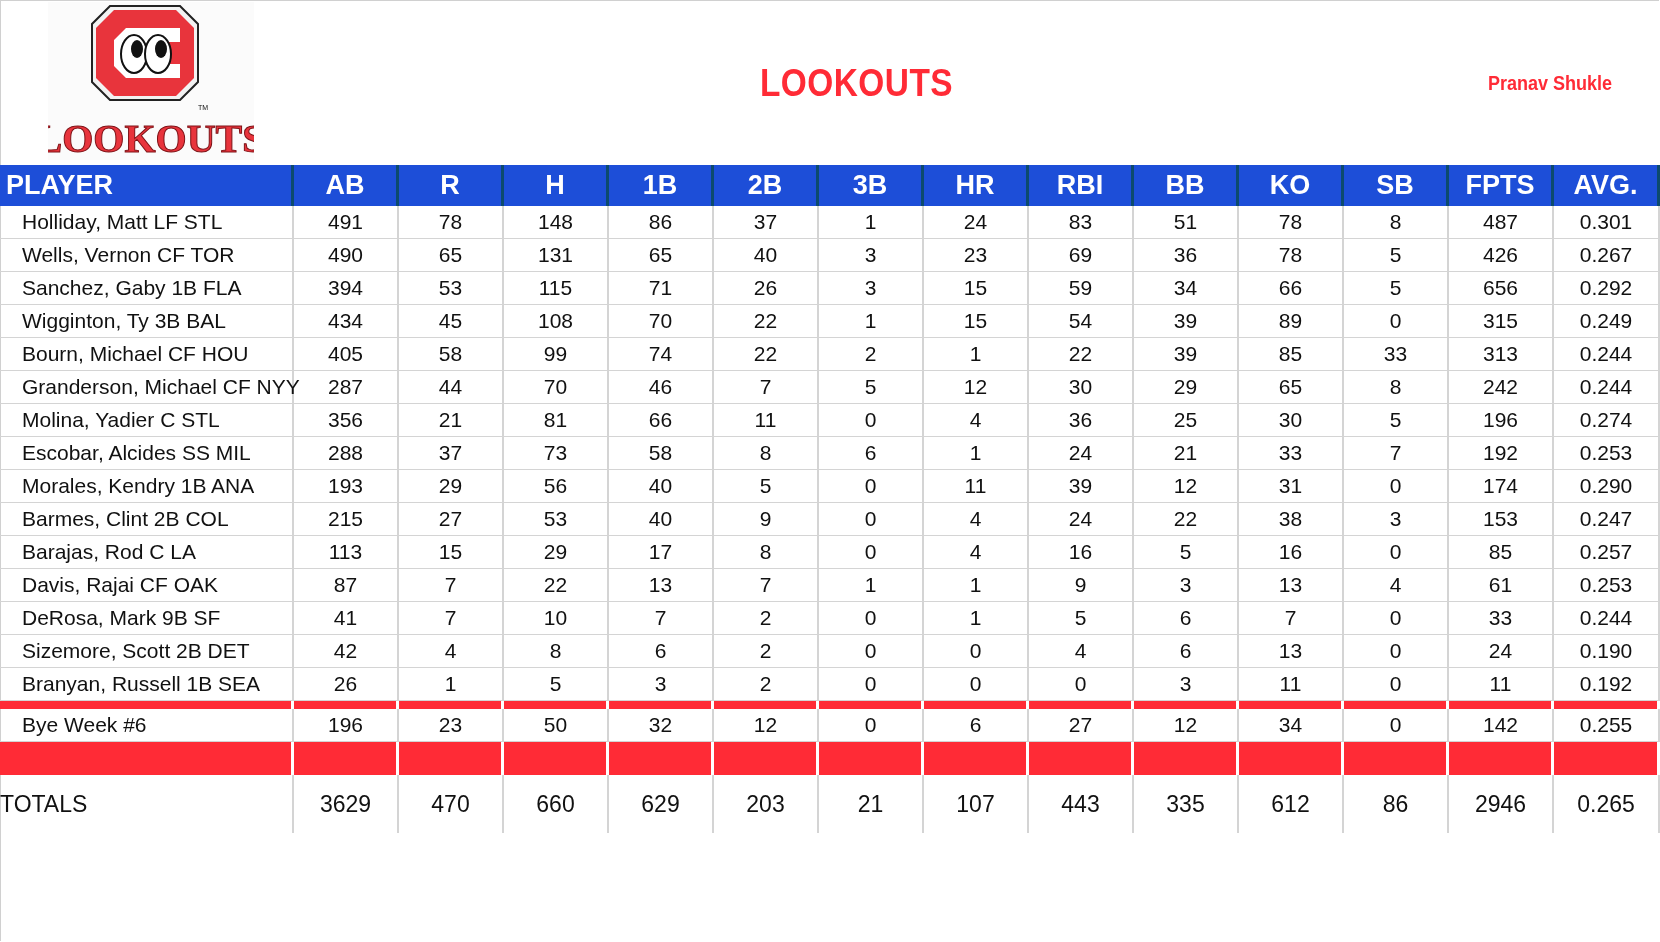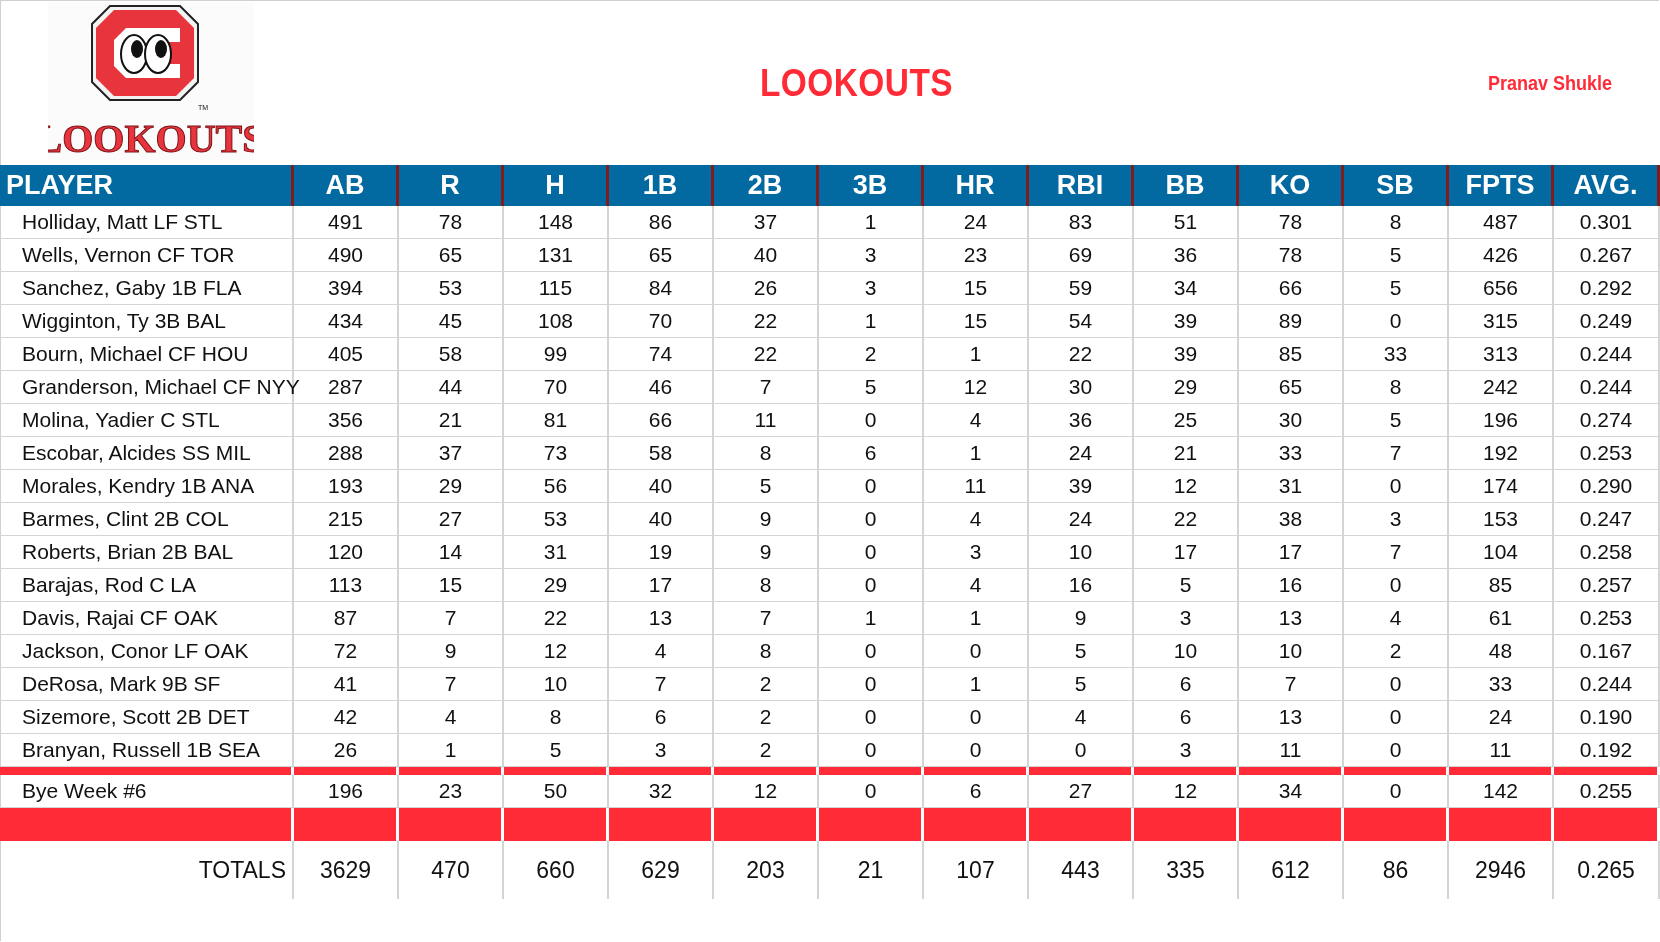--- a/index.html
+++ b/index.html
@@ -3,28 +3,28 @@
 <meta charset="utf-8">
 <style>
   html, body { margin:0; padding:0; background:#ffffff; }
   body { width:1660px; height:942px; position:relative; overflow:hidden; font-family:"Liberation Sans", sans-serif; color:#111; }
   .frame { position:absolute; left:0; top:0; width:1658px; height:940px; border-top:1px solid #d0d0d0; border-left:1px solid #d0d0d0; }
   .logo { position:absolute; left:48px; top:2px; width:206px; height:158px; background:#fbfbfb; }
   .logo svg { width:100%; height:100%; display:block; }
   .title { position:absolute; left:760px; top:62px; font-size:38px; font-weight:bold; color:#ff2b36; letter-spacing:0.5px; transform:scaleX(0.88); transform-origin:left center; }
   .owner { position:absolute; left:1488px; top:72px; font-size:20px; font-weight:bold; color:#ff2b36; transform:scaleX(0.9); transform-origin:left center; }
   table { position:absolute; left:0; top:165px; width:1660px; border-collapse:separate; border-spacing:0; table-layout:fixed; }
-  th { background:#0369a1; color:#fff; font-size:27px; font-weight:bold; height:41px; padding:0; border-right:3px solid #7f1d1d; text-align:center; }
+  th { background:#1d4ed8; color:#fff; font-size:27px; font-weight:bold; height:41px; padding:0; border-right:3px solid #0c4a6e; text-align:center; }
   th.player-h { text-align:left; padding-left:6px; }
   td { font-size:21px; height:32px; padding:0; text-align:center; border-right:2px solid #d4d4d4; border-bottom:1px solid #d4d4d4; }
   td.player { text-align:left; padding-left:22px; white-space:nowrap; }
   tr.sep td { background:#ff2b36; height:8px; border-right:3px solid #fff; border-bottom:none; }
   tr.bigsep td { background:#ff2b36; height:33px; border-right:3px solid #fff; border-bottom:none; }
   tr.totals td { font-size:23px; height:58px; border-bottom:none; }
-  tr.totals td.label { text-align:right; padding-right:6px; }
+  tr.totals td.label { text-align:left; padding-right:6px; }
   .bold { font-weight:normal; }
   col.c-player { width:294px; }
   col.c-stat { width:105px; }
   col.c-avg { width:106px; }
 </style>
 </head>
 <body>
 
 <div class="frame"></div>
 
@@ -111,21 +111,21 @@
         <td>78</td>
         <td>5</td>
         <td>426</td>
         <td>0.267</td>
       </tr>
       <tr>
         <td class="player">Sanchez, Gaby 1B FLA</td>
         <td>394</td>
         <td>53</td>
         <td>115</td>
-        <td>84</td>
+        <td>71</td>
         <td>26</td>
         <td>3</td>
         <td>15</td>
         <td>59</td>
         <td>34</td>
         <td>66</td>
         <td>5</td>
         <td>656</td>
         <td>0.292</td>
       </tr>
@@ -235,36 +235,20 @@
         <td>0</td>
         <td>4</td>
         <td>24</td>
         <td>22</td>
         <td>38</td>
         <td>3</td>
         <td>153</td>
         <td>0.247</td>
       </tr>
       <tr>
-        <td class="player">Roberts, Brian 2B BAL</td>
-        <td>120</td>
-        <td>14</td>
-        <td>31</td>
-        <td>19</td>
-        <td>9</td>
-        <td>0</td>
-        <td>3</td>
-        <td>10</td>
-        <td>17</td>
-        <td>17</td>
-        <td>7</td>
-        <td>104</td>
-        <td>0.258</td>
-      </tr>
-      <tr>
         <td class="player">Barajas, Rod C LA</td>
         <td>113</td>
         <td>15</td>
         <td>29</td>
         <td>17</td>
         <td>8</td>
         <td>0</td>
         <td>4</td>
         <td>16</td>
         <td>5</td>
@@ -281,36 +265,20 @@
         <td>13</td>
         <td>7</td>
         <td>1</td>
         <td>1</td>
         <td>9</td>
         <td>3</td>
         <td>13</td>
         <td>4</td>
         <td>61</td>
         <td>0.253</td>
-      </tr>
-      <tr>
-        <td class="player">Jackson, Conor LF OAK</td>
-        <td>72</td>
-        <td>9</td>
-        <td>12</td>
-        <td>4</td>
-        <td>8</td>
-        <td>0</td>
-        <td>0</td>
-        <td>5</td>
-        <td>10</td>
-        <td>10</td>
-        <td>2</td>
-        <td>48</td>
-        <td>0.167</td>
       </tr>
       <tr>
         <td class="player">DeRosa, Mark 9B SF</td>
         <td>41</td>
         <td>7</td>
         <td>10</td>
         <td>7</td>
         <td>2</td>
         <td>0</td>
         <td>1</td>

